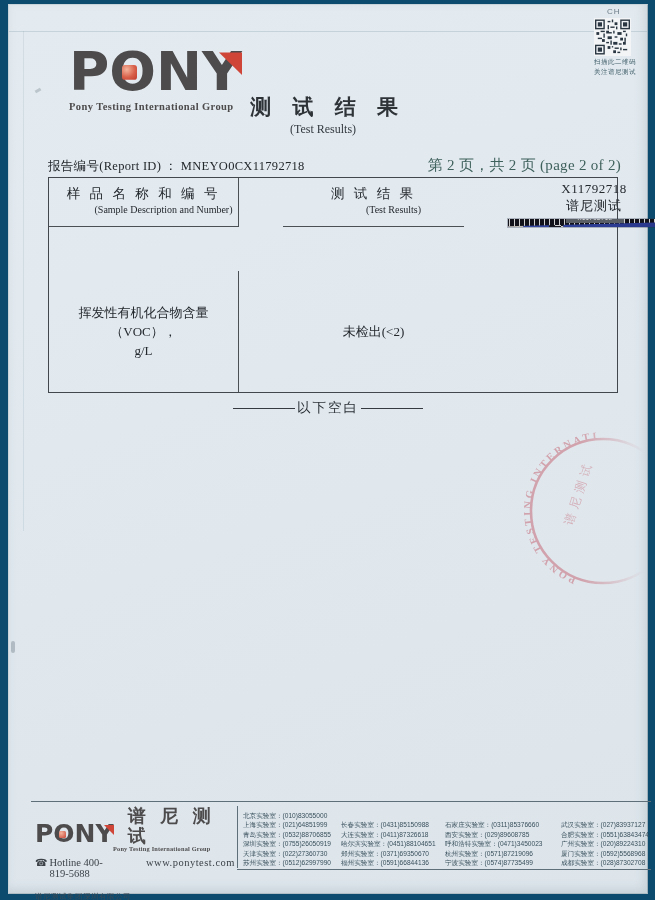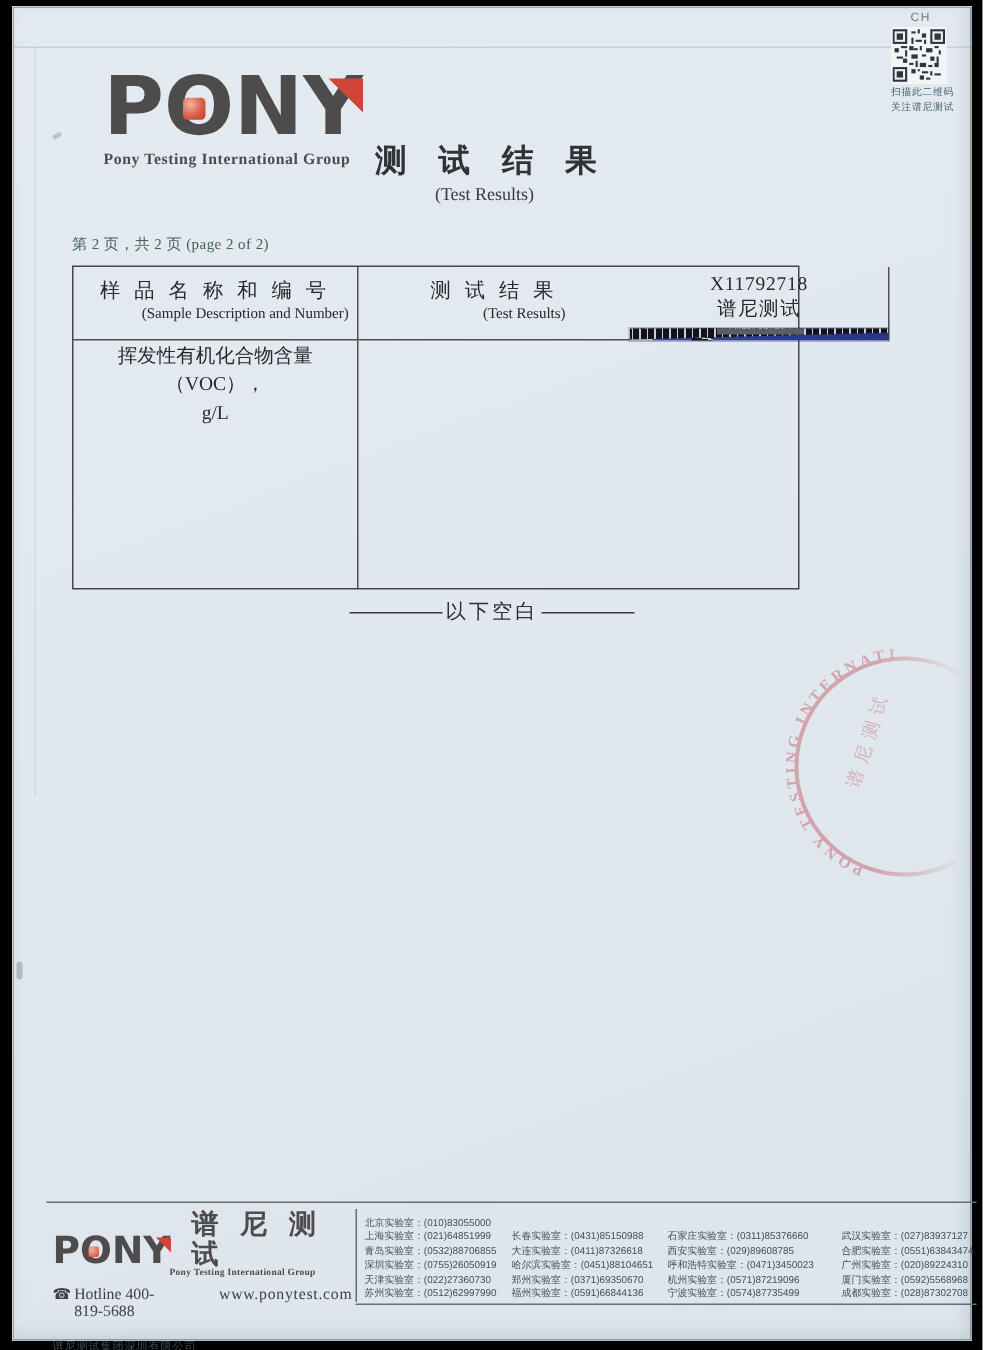--- a/index.html
+++ b/index.html
@@ -1,18 +1,18 @@
 <!DOCTYPE html>
 <html><head>
 <meta charset="utf-8">
 <style>
   * { margin:0; padding:0; box-sizing:border-box; }
   html,body { width:655px; height:900px; background:#f6f8f9; overflow:hidden;
     font-family:"Liberation Serif", serif; }
-  .scan { position:relative; width:655px; height:900px; background:#000000; }
+  .scan { position:relative; width:655px; height:900px; background:#0c4a6e; }
   .page { position:absolute; left:8px; top:4px; width:640px; height:890px;
     background:linear-gradient(160deg,#e4ebf0 0%, #e0e8ee 55%, #dde5eb 100%);
     border:1px solid #c9d4da; border-right:1px solid #9fb0ba; border-bottom:1px solid #aebcc4;
     box-shadow: inset -3px -4px 10px rgba(130,150,160,.25); }
   .scanline-top { position:absolute; left:0; top:26px; width:100%; border-top:1px solid rgba(130,155,168,.30); }
   .scanline-left { position:absolute; left:14px; top:26px; height:500px; border-left:1px solid rgba(130,155,168,.18); }
   .speck { position:absolute; background:#8a97a0; opacity:.55; }
   .speck1 { left:2px; top:636px; width:4px; height:12px; border-radius:2px; }
   .speck2 { left:26px; top:84px; width:6px; height:3px; transform:rotate(-30deg); opacity:.45; }
 
@@ -40,36 +40,36 @@
   .qr-block { position:absolute; left:585px; top:13px; width:44px; }
   .qr-box { width:37px; height:38px; background:#f2f4f5; padding:1px; }
   .qr-box svg { display:block; width:100%; height:100%; }
   .qr-caption { margin-top:2px; font-size:6.5px; line-height:8px; color:#44616c;
     font-family:"Liberation Sans",sans-serif; letter-spacing:.5px; white-space:nowrap; }
 
   
   .meta-row { position:absolute; left:39px; top:151px; width:573px; display:flex;
     justify-content:space-between; align-items:baseline; }
   .meta-left { font-size:12.5px; color:#23282c; letter-spacing:.3px; }
-  .meta-right { font-size:10px; color:#3f615c; letter-spacing:.3px; }
-
-  
-  .rtable { position:absolute; left:39px; top:172px; width:485px; height:216px;
+  .meta-right { font-size:15px; color:#3f615c; letter-spacing:.3px; }
+
+  
+  .rtable { position:absolute; left:39px; top:172px; width:570px; height:216px;
     border:1.5px solid #41474c; display:grid; grid-template-columns:190px 181px 1fr;
-    grid-template-rows:49px 1fr; color:#24292e; }
+    grid-template-rows:49px 1fr; color:#24292e;gap:44px; }
   .rtable .cell { border-right:1px solid #4a5054; border-bottom:1px solid #4a5054;
     display:flex; flex-direction:column; align-items:center; }
   .rtable .cell.last-col { border-right:none; }
   .rtable .cell.body-row { border-bottom:none; }
   .hd-cn { margin-top:7px; font-size:13.5px; letter-spacing:3px; }
   .hd-en { font-size:10px; margin-top:1px;margin-left:40px; }
   .cell-sample { padding-top:3px; }
   .sample-id { font-size:13px; letter-spacing:.5px; }
   .sample-name { font-size:13px; letter-spacing:1px; }
-  .cell-center { justify-content:flex-start; }
+  .cell-center { justify-content:center; }
   .test-item { font-size:13px; text-align:center; line-height:19px; }
   .test-result { font-size:13px; }
 
   
   .photo { position:relative; margin-top:4px; width:172px; height:125px; overflow:hidden;
     background:linear-gradient(130deg,#3a4ca6 0%, #2e3f96 45%, #273487 100%);
     box-shadow:0 0 0 1px rgba(40,50,70,.3); }
   .photo .cloth-wedge { position:absolute; left:0; top:0; width:30px; height:90px;
     background:#cfc9b8; clip-path:polygon(0 0, 55% 0, 18% 70%, 0 92%); opacity:.9; }
   .ruler-v { position:absolute; left:32px; top:-10px; width:14px; height:150px;
@@ -201,20 +201,23 @@
               <rect x="13" y="22" width="2" height="2"></rect>
               <rect x="16" y="23" width="2" height="1"></rect>
           </g>
         </svg>
       </div>
       <div class="qr-caption">扫描此二维码</div>
       <div class="qr-caption">关注谱尼测试</div>
     </div>
 
     <div class="meta-row">
+      <div class="meta-left">
+        <span>报告编号(Report ID) ： </span><span>MNEYO0CX11792718</span>
+      </div>
       <div class="meta-right">第 2 页，共 2 页 (page 2 of 2)</div>
     </div>
 
     <div class="rtable">
       <div class="cell">
         <div class="hd-cn">样 品 名 称 和 编 号</div>
         <div class="hd-en">(Sample Description and Number)</div>
       </div>
       <div class="cell last-col">
         <div class="hd-cn">测 试 结 果</div>
@@ -228,20 +231,23 @@
           <div class="cloth-wedge"></div>
           <div class="ruler-v"></div>
           <div class="ruler-h"></div>
           <div class="bottle"></div>
           <div class="photo-tag">X11792718</div>
         </div>
       </div>
       <div class="cell body-row cell-center">
         <div class="test-item">挥发性有机化合物含量（VOC），</div>
         <div class="test-item">g/L</div>
+      </div>
+      <div class="cell body-row cell-center last-col">
+        <div class="test-result">未检出(&lt;2)</div>
       </div>
     </div>
 
     <div class="endblock">
       <div class="end-line">
         <span class="dash"></span>
         <span class="end-cn">以下空白</span>
         <span class="dash"></span>
       </div>
     </div>

